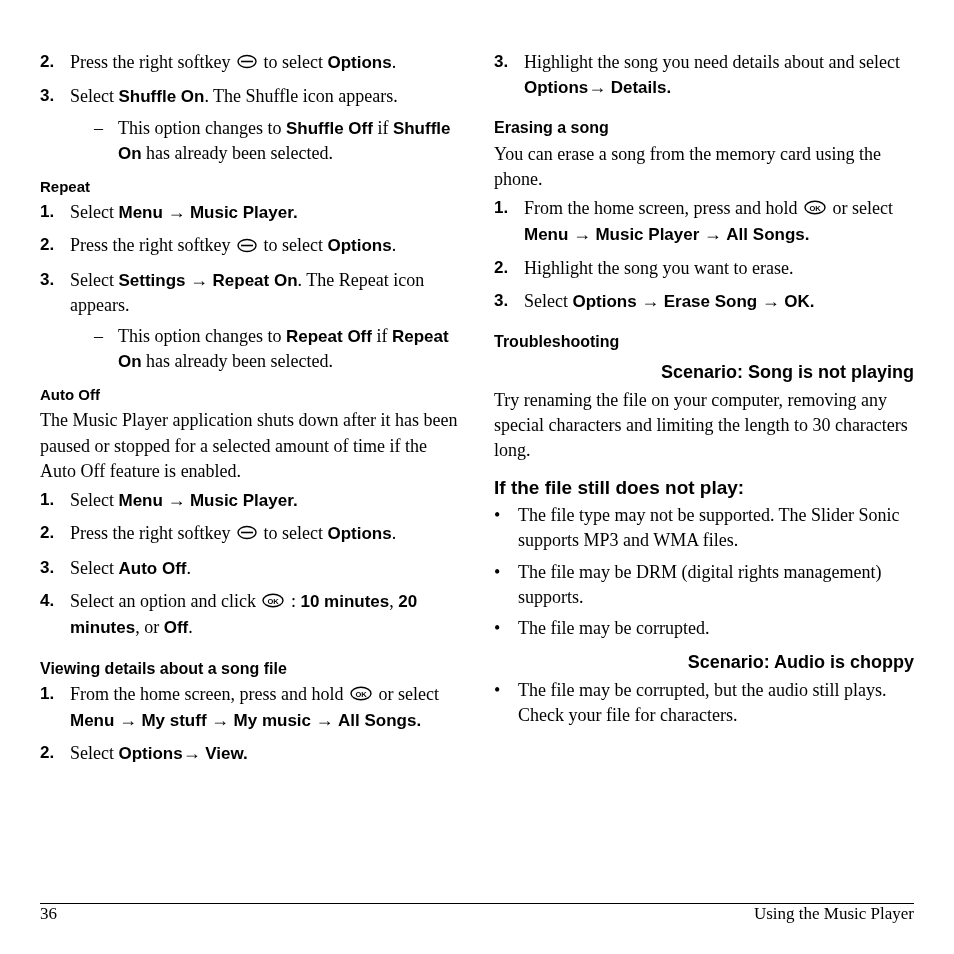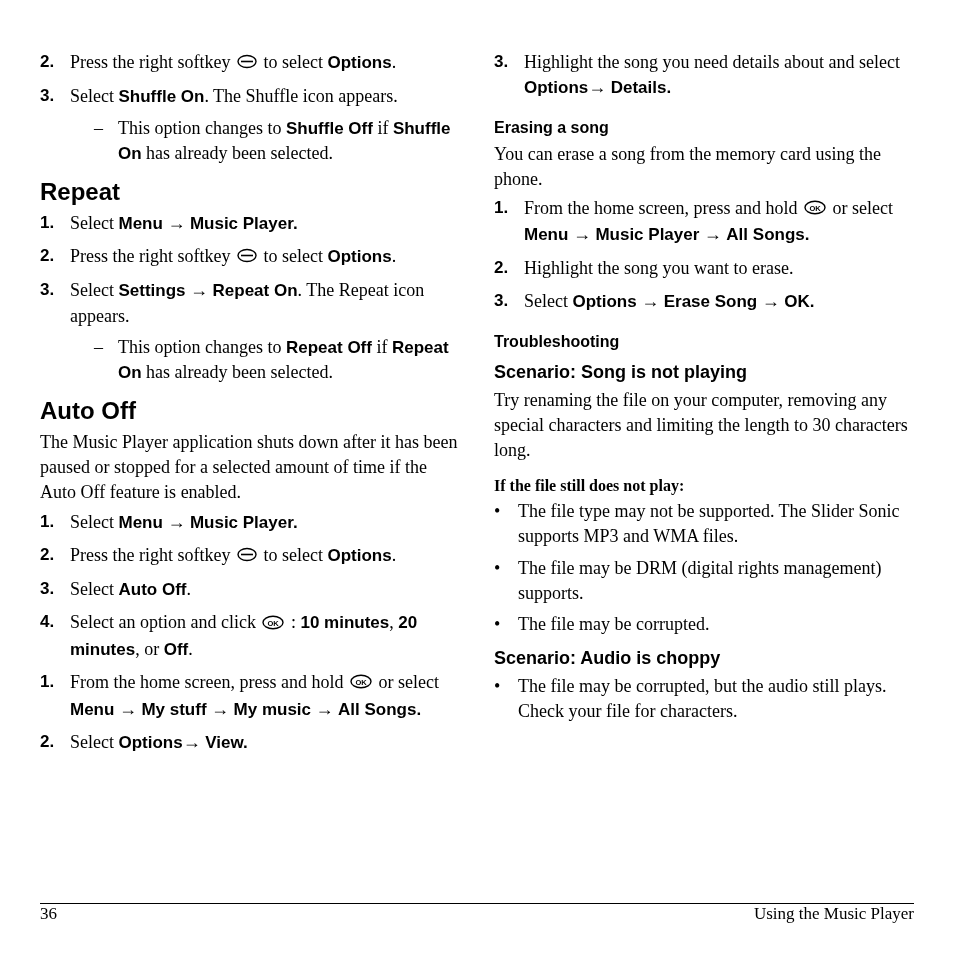--- a/index.html
+++ b/index.html
@@ -1,25 +1,25 @@
 <!DOCTYPE html>
 <html><head>
   <meta charset="utf-8">
   <style>
     * { box-sizing: border-box; margin: 0; padding: 0; }
     html, body { width: 954px; height: 954px; background: #fff; font-family: Georgia, 'Times New Roman', serif; color: #000; }
     .page { width: 954px; height: 954px; padding: 50px 40px 30px 40px; display: flex; flex-direction: column; }
     .cols { display: flex; gap: 34px; flex: 1; }
     .col { flex: 1; }
     .h2 { font-family: Arial, Helvetica, sans-serif; font-weight: bold; font-size: 16px; margin-top: 18px; margin-bottom: 4px; line-height: 1.2; }
-    .h3 { font-family: Arial, Helvetica, sans-serif; font-weight: bold; font-size: 24px; margin-top: 12px; margin-bottom: 4px; line-height: 1.2; }
-    .h4 { font-family: Arial, Helvetica, sans-serif; font-weight: bold; font-size: 18px; margin-top: 10px; margin-bottom: 4px; line-height: 1.25; }
+    .h3 { font-family: Arial, Helvetica, sans-serif; font-weight: bold; font-size: 15px; margin-top: 12px; margin-bottom: 4px; line-height: 1.2; }
+    .h4 { font-family: Arial, Helvetica, sans-serif; font-weight: bold; font-size: 18px; margin-top: 10px; margin-bottom: 4px; line-height: 1.25; text-align: right; }
     p { font-size: 18px; line-height: 1.4; margin-bottom: 4px; }
     .b { font-family: Arial, Helvetica, sans-serif; font-weight: bold; font-size: 17px; }
-    .bnote { font-family: Liberation Serif, serif; font-weight: bold; font-size: 16px; margin: 14px 0 4px 0; }
+    .bnote { font-family: Liberation Sans, sans-serif; font-weight: bold; font-size: 19px; margin: 14px 0 4px 0; }
     ol { list-style: none; padding-left: 0; }
     ol > li { position: relative; padding-left: 30px; font-size: 18px; line-height: 1.4; margin-bottom: 8px; }
     ol > li .num { position: absolute; left: 0; top: 0; font-family: Arial, Helvetica, sans-serif; font-weight: bold; font-size: 17px; }
     ul.dash { list-style: none; padding-left: 0; }
     ul.dash > li { position: relative; padding-left: 24px; font-size: 18px; line-height: 1.4; margin-bottom: 6px; }
     ul.dash > li::before { content: "–"; position: absolute; left: 0; top: 0; }
     ul.bul { list-style: none; padding-left: 0; }
     ul.bul > li { position: relative; padding-left: 24px; font-size: 18px; line-height: 1.4; margin-bottom: 6px; }
     ul.bul > li::before { content: "•"; position: absolute; left: 0; top: 0; font-size: 18px; }
     .sub { margin-left: 24px; margin-top: 6px; }
@@ -97,20 +97,21 @@
         </li>
         <li>
           <span class="num">4.</span>
           <span>Select an option and click </span><span class="icon-slot"><svg width="22" height="15" viewBox="0 0 22 15">
                 <ellipse cx="11" cy="7.5" rx="10" ry="6.3" fill="none" stroke="#000" stroke-width="1.4"></ellipse>
                 <text x="11" y="10.5" font-family="Arial" font-size="7.5" font-weight="bold" text-anchor="middle">OK</text>
               </svg></span><span> : </span><span class="b">10 minutes</span><span>, </span><span class="b">20 minutes</span><span>, or </span><span class="b">Off</span><span>.</span>
         </li>
       </ol>
 
+      <div class="h2">Viewing details about a song file</div>
       <ol>
         <li>
           <span class="num">1.</span>
           <span>From the home screen, press and hold </span><span class="icon-slot"><svg width="22" height="15" viewBox="0 0 22 15">
                 <ellipse cx="11" cy="7.5" rx="10" ry="6.3" fill="none" stroke="#000" stroke-width="1.4"></ellipse>
                 <text x="11" y="10.5" font-family="Arial" font-size="7.5" font-weight="bold" text-anchor="middle">OK</text>
               </svg></span>
           <span>or select </span><span class="b">Menu</span><span> → </span><span class="b">My stuff</span><span> → </span><span class="b">My music</span><span> → </span><span class="b">All Songs.</span>
         </li>
         <li>

